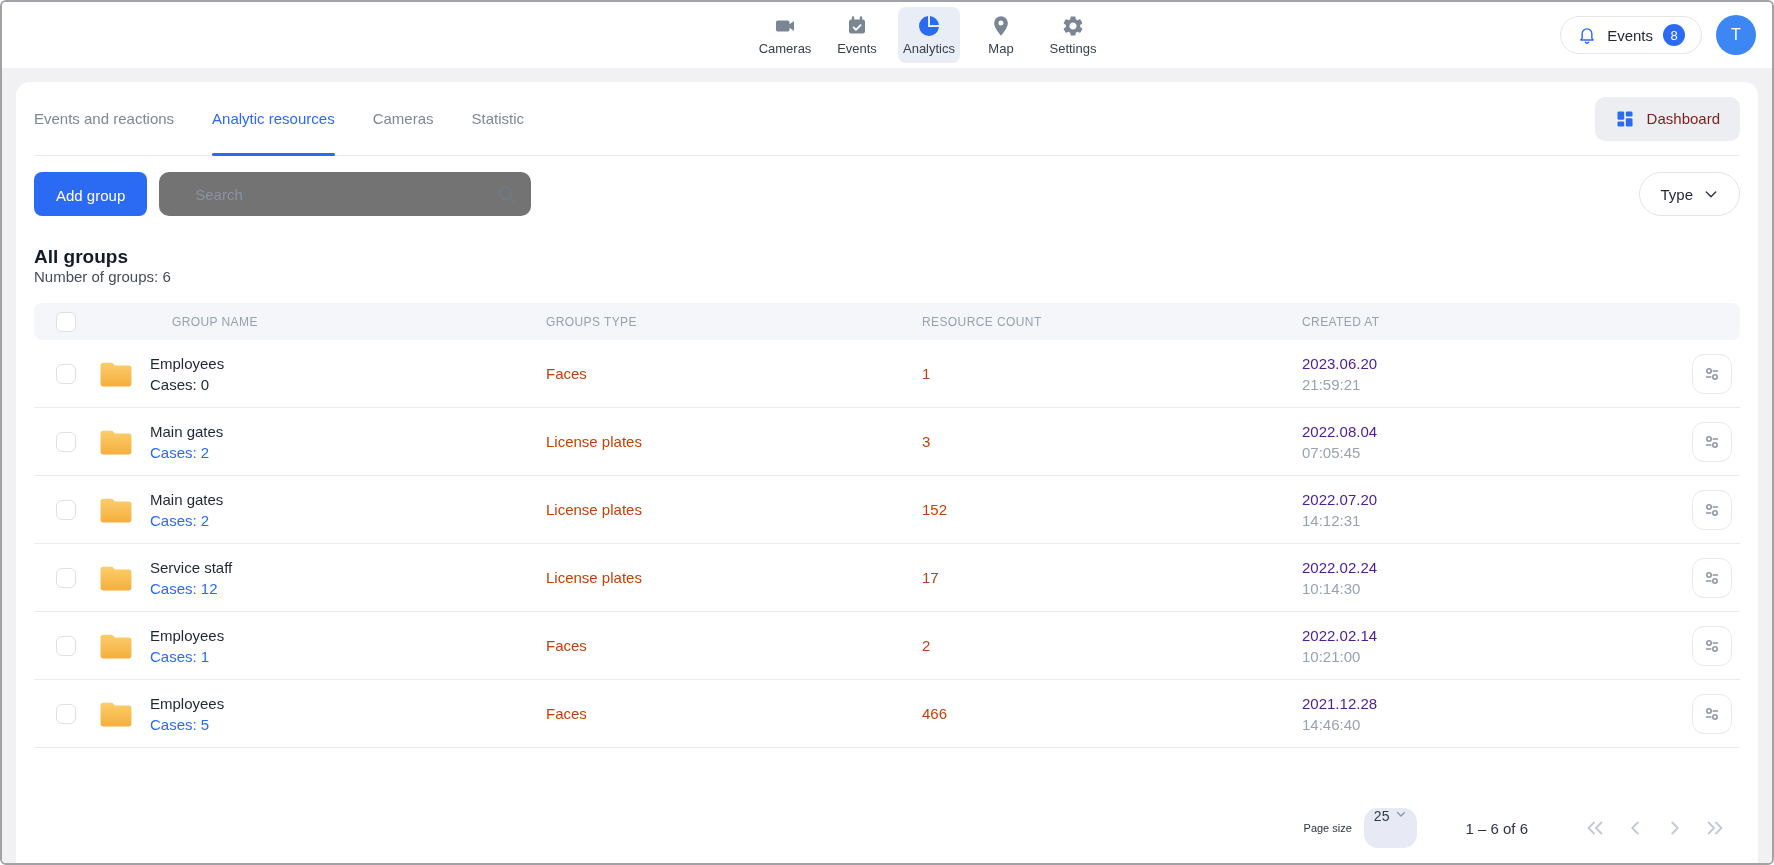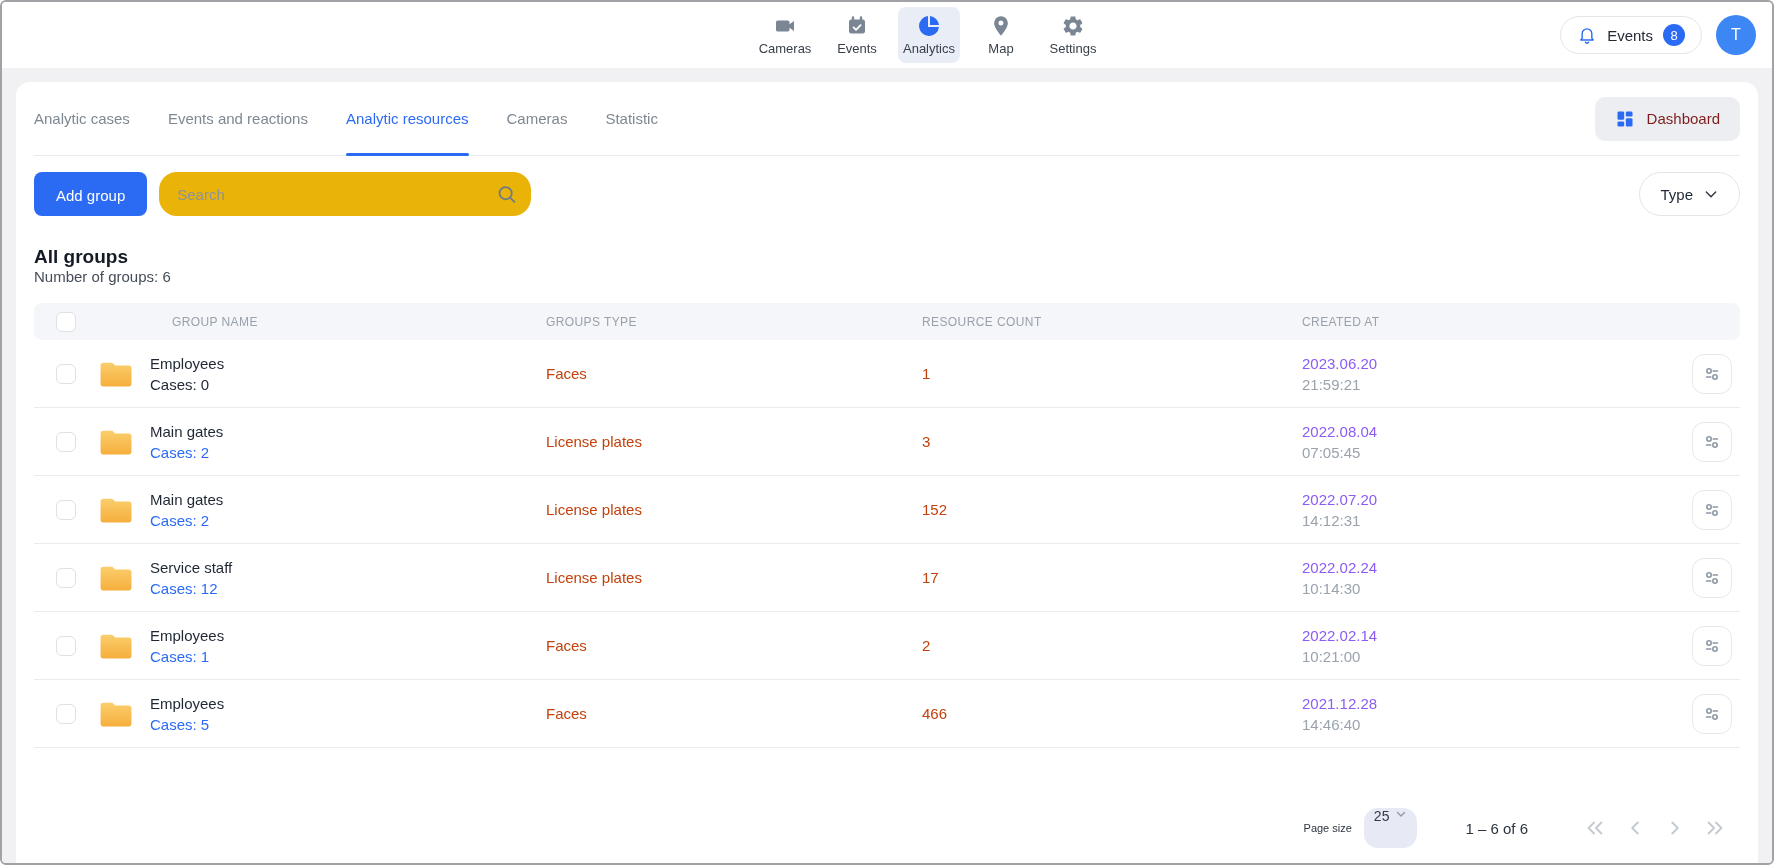--- a/index.html
+++ b/index.html
@@ -35,21 +35,21 @@
   .tab{position:relative;display:flex;align-items:center;font-size:15px;color:#7e8893;cursor:pointer;}
   .tab.active{color:var(--accent);}
   .tab.active::after{content:"";position:absolute;left:0;right:0;bottom:-1px;height:3px;border-radius:2px;background:var(--accent);}
   .dashboard-btn{margin-left:auto;align-self:center;display:flex;align-items:center;gap:12px;height:44px;padding:0 20px;background:#eceef2;border:none;border-radius:10px;cursor:pointer;font-family:inherit;}
   .dashboard-btn svg{width:20px;height:20px;color:var(--accent);}
   .dashboard-label{font-size:15px;color:#7f1d1d;}
 
   .toolbar{margin-top:16px;display:flex;align-items:center;gap:12px;height:44px;}
   .add-group-btn{height:44px;padding:15px 22px;background:var(--accent);color:#fff;font-size:15px;border:none;border-radius:8px;cursor:pointer;font-family:inherit;}
   .search-wrap{position:relative;width:372px;height:44px;}
-  .search-input{width:100%;height:100%;background:#eab308;border:none;border-radius:18px;padding:0 46px 0 18px;font-size:15px;color:var(--ink);font-family:inherit;outline:none;}
+  .search-input{width:100%;height:100%;background:#737373;border:none;border-radius:10px;padding:0 46px 0 36px;font-size:15px;color:var(--ink);font-family:inherit;outline:none;}
   .search-input::placeholder{color:#8a939f;}
   .search-icon{position:absolute;right:14px;top:50%;transform:translateY(-50%);width:21px;height:21px;color:#6f7a87;}
   .type-btn{margin-left:auto;display:flex;align-items:center;gap:10px;height:44px;padding:0 20px;background:#fff;border:1px solid #e2e5e9;border-radius:22px;cursor:pointer;font-family:inherit;}
   .type-label{font-size:15px;color:#1f2835;}
   .type-btn svg{width:16px;height:16px;color:#333b46;}
 
   .section-head{margin-top:30px;display:flex;align-items:baseline;justify-content:space-between;flex-direction:column;}
   .section-title{font-size:19px;font-weight:700;color:#141b26;}
   .section-count{font-size:15px;color:#454d59;}
 
@@ -64,21 +64,21 @@
   .trow{height:68px;border-bottom:1px solid #e9ebee;cursor:pointer;}
   .c-name{display:flex;align-items:center;gap:16px;}
   .folder{width:36px;height:30px;flex:0 0 auto;display:flex;}
   .folder svg{width:36px;height:30px;}
   .name-lines{display:flex;flex-direction:column;line-height:21px;}
   .gname{font-size:15px;color:#1f2734;}
   .gcases{font-size:15px;color:var(--accent);cursor:pointer;}
   .gcases.plain{color:#242c38;cursor:default;}
   .c-type,.c-count{font-size:15px;color:#c2410c;}
   .c-created{display:flex;flex-direction:column;line-height:21px;}
-  .cdate{font-size:15px;color:#8b5cf6;}
+  .cdate{font-size:15px;color:#4c1d95;}
   .ctime{font-size:15px;color:#9aa2ad;}
   .c-action{display:flex;justify-content:center;}
   .action-btn{width:40px;height:40px;border:1px solid #e5e8ec;border-radius:12px;background:#fff;display:flex;align-items:center;justify-content:center;cursor:pointer;}
   .action-btn svg{width:20px;height:20px;color:#8d97a3;}
 
   
   .footer{margin-top:60px;height:40px;display:flex;align-items:center;justify-content:flex-end;padding-right:14px;}
   .pagesize-label{font-size:11px;color:#2c3440;}
   .pagesize-pill{margin-left:12px;display:flex;gap:6px;height:40px;padding:0 10px;background:#e7e9f4;border:none;border-radius:14px;cursor:pointer;font-family:inherit;}
   .pagesize-value{font-size:14px;color:#333b46;}
@@ -152,21 +152,20 @@
       </button>
       <div class="avatar">T</div>
     </div>
   </header>
 
   <div class="content-bg">
     <div class="card">
 
       <div class="tabs-row">
         <div class="tabs">
-          <div class="tab">Analytic cases</div>
           <div class="tab">Events and reactions</div>
           <div class="tab active">Analytic resources</div>
           <div class="tab">Cameras</div>
           <div class="tab">Statistic</div>
         </div>
         <button class="dashboard-btn">
           <span style="display:flex">
             <svg viewBox="0 0 24 24" fill="currentColor">
                 <rect x="3" y="3" width="8" height="10" rx="1.6"></rect>
                 <rect x="3" y="15" width="8" height="6" rx="1.6"></rect>

